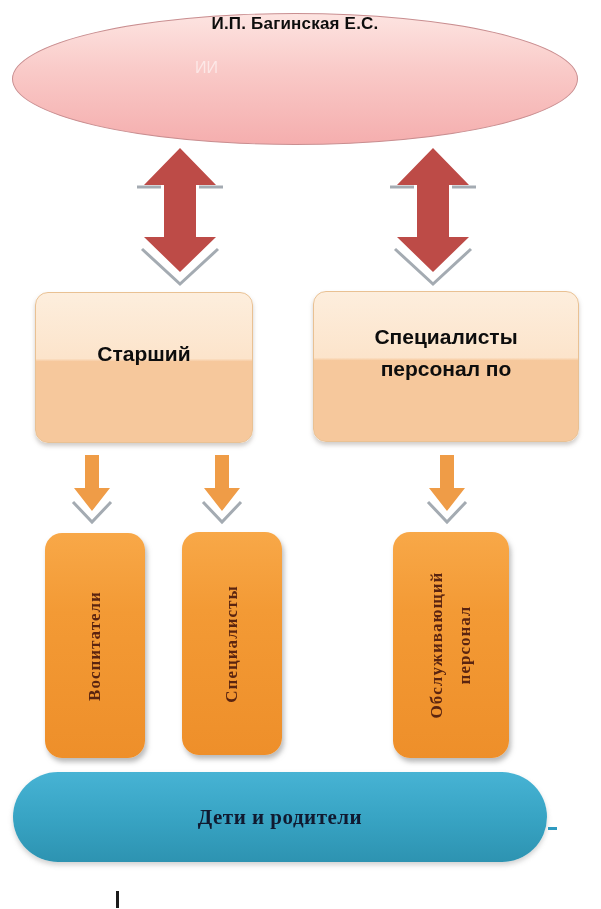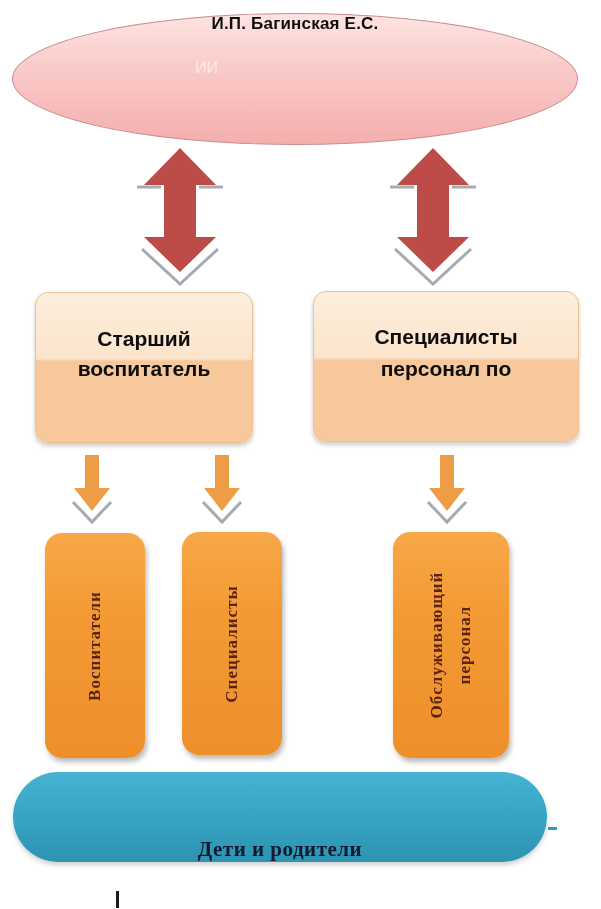--- a/index.html
+++ b/index.html
@@ -45,21 +45,21 @@
     font-family:"Liberation Serif",serif;font-weight:bold;font-size:17px;letter-spacing:1px;
     color:var(--vertical-text);white-space:nowrap;text-align:center;line-height:28px;}
   .orange.b1{left:45px;top:533px;width:100px;height:225px;}
   .orange.b2{left:182px;top:532px;width:100px;height:223px;}
   .orange.b3{left:393px;top:532px;width:116px;height:226px;}
 
   
   .pill{position:absolute;left:13px;top:772px;width:534px;height:90px;border-radius:64px;
     background:linear-gradient(180deg,var(--pill-top) 0%,#38a4c4 50%,var(--pill-bottom) 100%);
     box-shadow:0 3px 5px rgba(140,140,140,.4);
-    display:flex;align-items:flex-end;justify-content:center;box-sizing:border-box;}
+    display:flex;align-items:center;justify-content:center;box-sizing:border-box;}
   .pill .pill-label{font-family:"Liberation Serif",serif;font-weight:bold;font-size:21px;
     color:var(--pill-text);letter-spacing:.5px;}
 
   
   .cursor-tick{position:absolute;left:116px;top:891px;width:3px;height:17px;background:#1b1b1b;}
   .blue-dash{position:absolute;left:548px;top:827px;width:9px;height:3px;background:#2f9ac0;}
 </style>
 </head>
 <body>
 
@@ -78,21 +78,20 @@
   </svg>
   <svg style="left:389px;top:147px" width="88" height="140" viewBox="-4 0 88 140">
     <polyline points="2,102 40,137 78,102" style="fill:none;stroke:var(--connector-gray);stroke-width:3"></polyline>
     <line x1="-3" y1="40" x2="21" y2="40" style="stroke:var(--connector-gray);stroke-width:3"></line>
     <line x1="59" y1="40" x2="83" y2="40" style="stroke:var(--connector-gray);stroke-width:3"></line>
     <polygon points="40,1 76,38 56,38 56,90 76,90 40,125 4,90 24,90 24,38 4,38" style="fill:var(--double-arrow-red)"></polygon>
   </svg>
 
   <div class="peach left">
     <span>Старший</span>
-    <span>воспитатель</span>
   </div>
   <div class="peach right">
     <span>Специалисты</span>
     <span>персонал по</span>
   </div>
 
   <svg style="left:70px;top:455px" width="44" height="70" viewBox="0 0 44 70">
     <polyline points="3,47 22,67 41,47" style="fill:none;stroke:var(--connector-gray);stroke-width:3"></polyline>
     <polygon points="15,0 29,0 29,33 40,33 22,56 4,33 15,33" style="fill:var(--small-arrow-orange)"></polygon>
   </svg>

